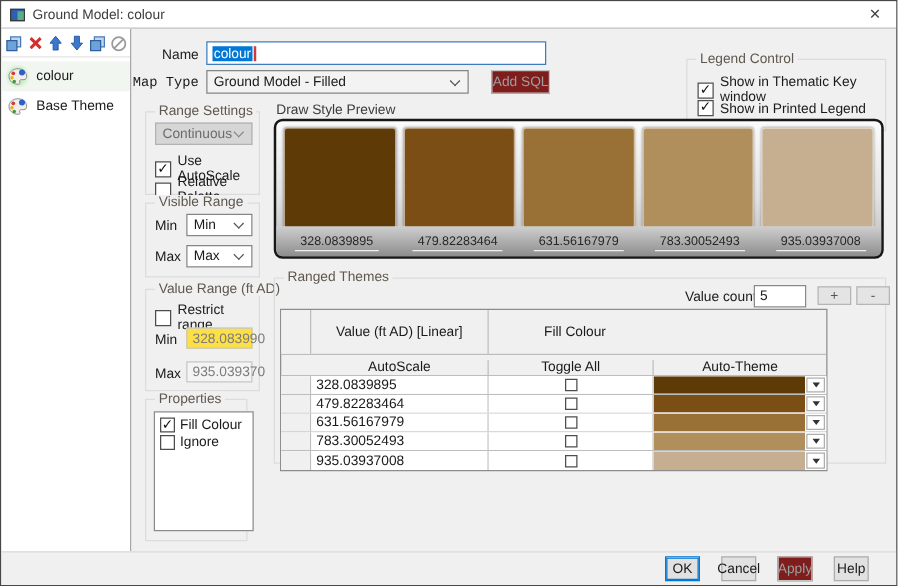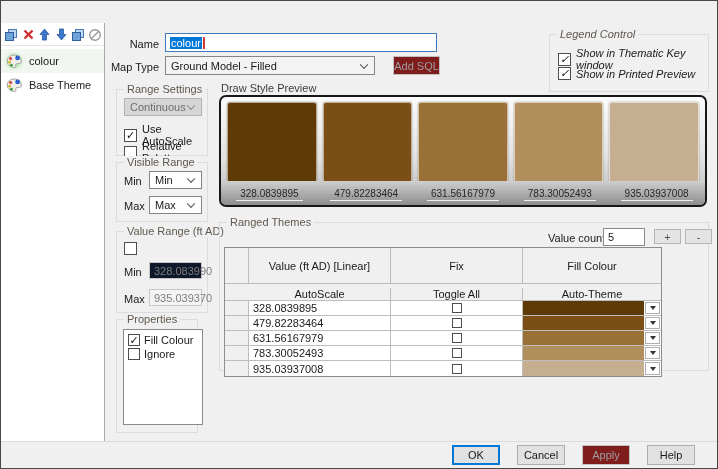--- a/index.html
+++ b/index.html
@@ -41,21 +41,21 @@
   .caret { display:inline-block; width:2px; height:12px; background:#d23a3a; margin-left:1px; }
   .combo { position:absolute; background:#f3f3f3; border:1px solid #858585; display:flex; align-items:center; padding:0 30px 0 5px; }
   .combo.white { background:#ffffff; }
   .combo.disabled { background:#d6d6d6; border-color:#b2b2b2; color:#6c6c6c; }
   .chev { position:absolute; right:7px; top:50%; width:6px; height:6px; border-right:1.4px solid #555; border-bottom:1.4px solid #555;
     transform:translateY(-70%) rotate(45deg); }
   .combo.disabled .chev { border-color:#8a8a8a; }
   .btn { display:flex; align-items:center; justify-content:center; background:#e1e1e1; border:1px solid #adadad; color:#1a1a1a; }
   .btn.disabled { background:#7f1d1d; border-color:#c2c2c2; color:#9d9d9d; }
   .btn.default { border:1px solid #0078d7; box-shadow:inset 0 0 0 1px #0078d7; }
-  .footer .btn { width:48px; height:20px; }
+  .footer .btn { width:28px; height:20px; }
   .cb-row { position:absolute; display:flex; align-items:center; gap:5px; }
   .cb { width:13px; height:13px; background:#fff; border:1px solid #4d4d4d; display:inline-flex; align-items:center;
     justify-content:center; font-size:11px; line-height:1; color:#111; flex:0 0 auto; }
   .cb::after { content:""; }
   .cb.checked::after { content:"✓"; }
   
   .preview-box { position:absolute; border:2px solid #171717; border-radius:7px;
     background:linear-gradient(180deg,#fbfbfb 0%,#e3e3e3 55%,#b9b9b9 100%); overflow:hidden; }
   .swatch-row { position:absolute; top:5px; left:6px; right:6px; height:81px; display:flex; gap:6px; }
   .swatch { flex:1; border-radius:3px; border:1px solid rgba(255,255,255,.55); box-shadow:0 0 2px rgba(0,0,0,.35); }
@@ -90,20 +90,25 @@
   
   .list-box { position:absolute; background:#fff; border:1px solid #8a8a8a; padding:3px 2px; }
   .list-item { display:flex; align-items:center; gap:4px; padding:1px 2px; }
   svg { display:block; }
 </style>
 </head>
 <body>
 
 <div class="window">
 
+  <div class="titlebar">
+    <span class="app-icon"></span>
+    <span class="title">Ground Model: colour</span>
+    <span class="close-btn">×</span>
+  </div>
 
   <div class="content">
 
     <div class="sidebar">
       <div class="side-toolbar">
         <span class="tb-btn">
           <svg width="14" height="14">
               <rect x="4.5" y="1.5" width="8" height="8" fill="#bcd7ef" stroke="#4a7ab5"></rect>
               <rect x="1.5" y="4.5" width="8" height="8" fill="#6ea3d8" stroke="#2f5f9e"></rect>
             </svg>
@@ -165,36 +170,36 @@
     </div>
 
     <div class="main">
 
       <div class="lbl" style="left:0;top:15px;width:54px;text-align:right;">Name</div>
       <div class="txt focus" style="left:60px;top:10px;width:272px;height:19px;">
         <span class="sel-text">colour</span>
           <span class="caret"></span>
       </div>
 
-      <div class="lbl" style="left:0;top:38px;width:54px;text-align:right;">Map Type</div>
+      <div class="lbl" style="left:0;top:38px;width:54px;text-align:right;font-family:Liberation Mono, monospace;">Map Type</div>
       <div class="combo" style="left:60px;top:33px;width:210px;height:19px;">
         <span>Ground Model - Filled</span>
         <span class="chev"></span>
       </div>
       <div class="btn disabled" style="position:absolute;left:288px;top:33px;width:47px;height:19px;">Add SQL</div>
 
-      <div class="gbox" style="left:444px;top:11px;width:160px;height:58px;font-style:italic;">
+      <div class="gbox" style="left:444px;top:24px;width:160px;height:58px;">
         <span class="gtitle">Legend Control</span>
         <div class="cb-row" style="left:8px;top:12px;">
           <span class="cb checked"></span>
           <span>Show in Thematic Key window</span>
         </div>
         <div class="cb-row" style="left:8px;top:32px;">
           <span class="cb checked"></span>
-          <span>Show in Printed Preview</span>
+          <span>Show in Printed Legend</span>
         </div>
       </div>
 
       <div class="gbox" style="left:11px;top:66px;width:92px;height:67px;">
         <span class="gtitle">Range Settings</span>
         <div class="combo disabled" style="left:7px;top:8px;width:78px;height:18px;">
           <span>Continuous</span>
           <span class="chev"></span>
         </div>
         <div class="cb-row" style="left:7px;top:33px;">
@@ -218,23 +223,24 @@
         <div class="combo white" style="left:32px;top:33px;width:53px;height:18px;">
           <span>Max</span>
           <span class="chev"></span>
         </div>
       </div>
 
       <div class="gbox" style="left:11px;top:208px;width:92px;height:82px;">
         <span class="gtitle">Value Range (ft AD)</span>
         <div class="cb-row" style="left:7px;top:10px;">
           <span class="cb"></span>
+          <span>Restrict range</span>
         </div>
         <div class="lbl" style="left:7px;top:34px;">Min</div>
-        <div class="txt" style="left:32px;top:30px;width:53px;height:17px;background:#0f172a;border-color:#c6c6c6;color:#7c7c7c;">328.083990</div>
+        <div class="txt" style="left:32px;top:30px;width:53px;height:17px;background:#fde047;border-color:#c6c6c6;color:#7c7c7c;">328.083990</div>
         <div class="lbl" style="left:7px;top:61px;">Max</div>
         <div class="txt" style="left:32px;top:57px;width:53px;height:17px;background:#f4f4f4;border-color:#c6c6c6;color:#7c7c7c;">935.039370</div>
       </div>
 
       <div class="gbox" style="left:11px;top:296px;width:82px;height:114px;padding-left:40px;">
         <span class="gtitle">Properties</span>
         <div class="list-box" style="left:6px;top:9px;width:80px;height:96px;">
           <div class="list-item">
             <span class="cb checked" style="width:12px;height:12px;"></span>
             <span>Fill Colour</span>
@@ -270,21 +276,20 @@
         <div class="lbl" style="left:328px;top:9px;">Value count:</div>
         <div class="txt vc-input" style="left:383px;top:5px;width:42px;height:18px;">5</div>
         <div class="btn mini-btn" style="left:434px;top:6px;width:27px;height:15px;">+</div>
         <div class="btn mini-btn" style="left:465px;top:6px;width:27px;height:15px;">-</div>
 
         <div class="rt-table" style="left:4px;top:24px;width:438px;">
 
           <div class="rt-row rt-head">
             <div class="rt-cell c0"></div>
             <div class="rt-cell c1">Value (ft AD) [Linear]</div>
-            <div class="rt-cell c2">Fix</div>
             <div class="rt-cell c3">Fill Colour</div>
           </div>
 
           <div class="rt-row rt-sub">
             <div class="rt-cell c0"></div>
             <div class="rt-cell c1">AutoScale</div>
             <div class="rt-cell c2">Toggle All</div>
             <div class="rt-cell c3">Auto-Theme</div>
           </div>
 

